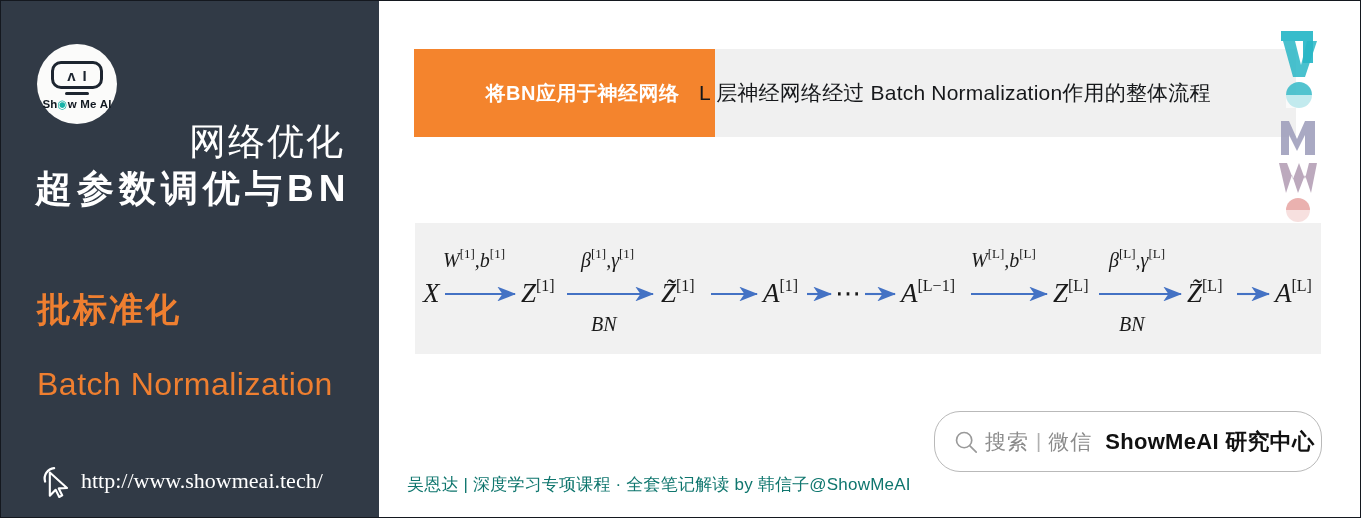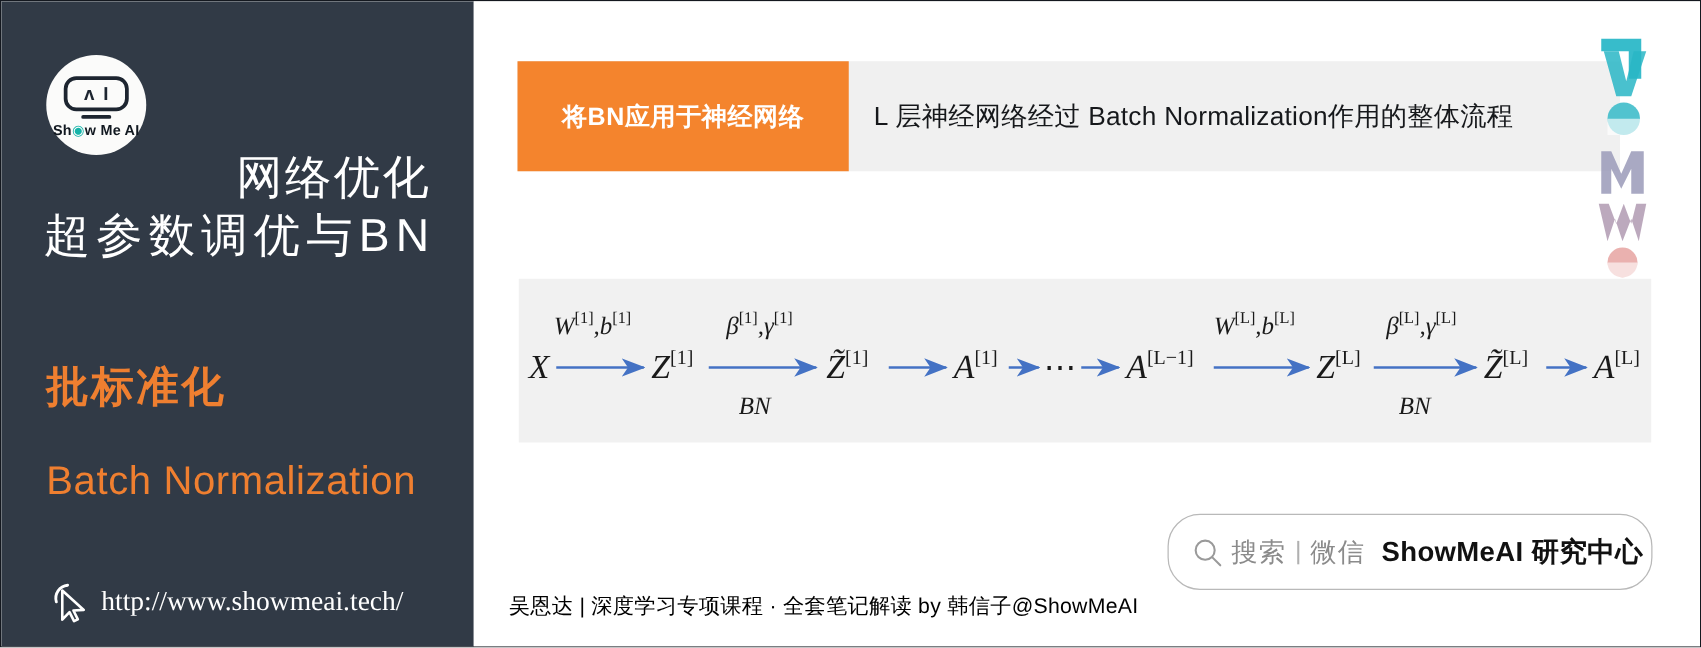--- a/index.html
+++ b/index.html
@@ -106,21 +106,21 @@
     margin-top: 31px;
   }
   .title-2 {
     position: absolute;
     left: 34px;
     top: 163px;
     font-size: 37px;
     color: #ffffff;
     letter-spacing: 5px;
     white-space: nowrap;
-    font-weight: 400;
+    font-weight: 700;
   }
   .title-3 {
     position: absolute;
     left: 36px;
     top: 286px;
     font-size: 34px;
     color: #ef7f30;
     font-weight: bold;
     letter-spacing: 2px;
     white-space: nowrap;
@@ -175,20 +175,21 @@
   .header-chip {
     position: absolute;
     left: 0;
     top: 0;
     width: 265px;
     height: 88px;
     background: #f4842d;
     display: flex;
     align-items: center;
     justify-content: center;
+    padding-left: 36px;
   }
   .header-chip span {
     font-size: 20px;
     font-weight: bold;
     color: #ffffff;
     letter-spacing: 0.5px;
     white-space: nowrap;
   }
   .header-title {
     position: absolute;
@@ -268,21 +269,21 @@
     white-space: nowrap;
     margin-left: 13px;
     letter-spacing: 0.3px;
   }
 
   .footer-caption {
     position: absolute;
     left: 28px;
     top: 472px;
     font-size: 17px;
-    color: #000000;
+    color: #0f766e;
     white-space: nowrap;
     letter-spacing: 0.2px;
   }
 </style>
 </head>
 <body>
 
 <div class="slide">
 
   <div class="sidebar">

